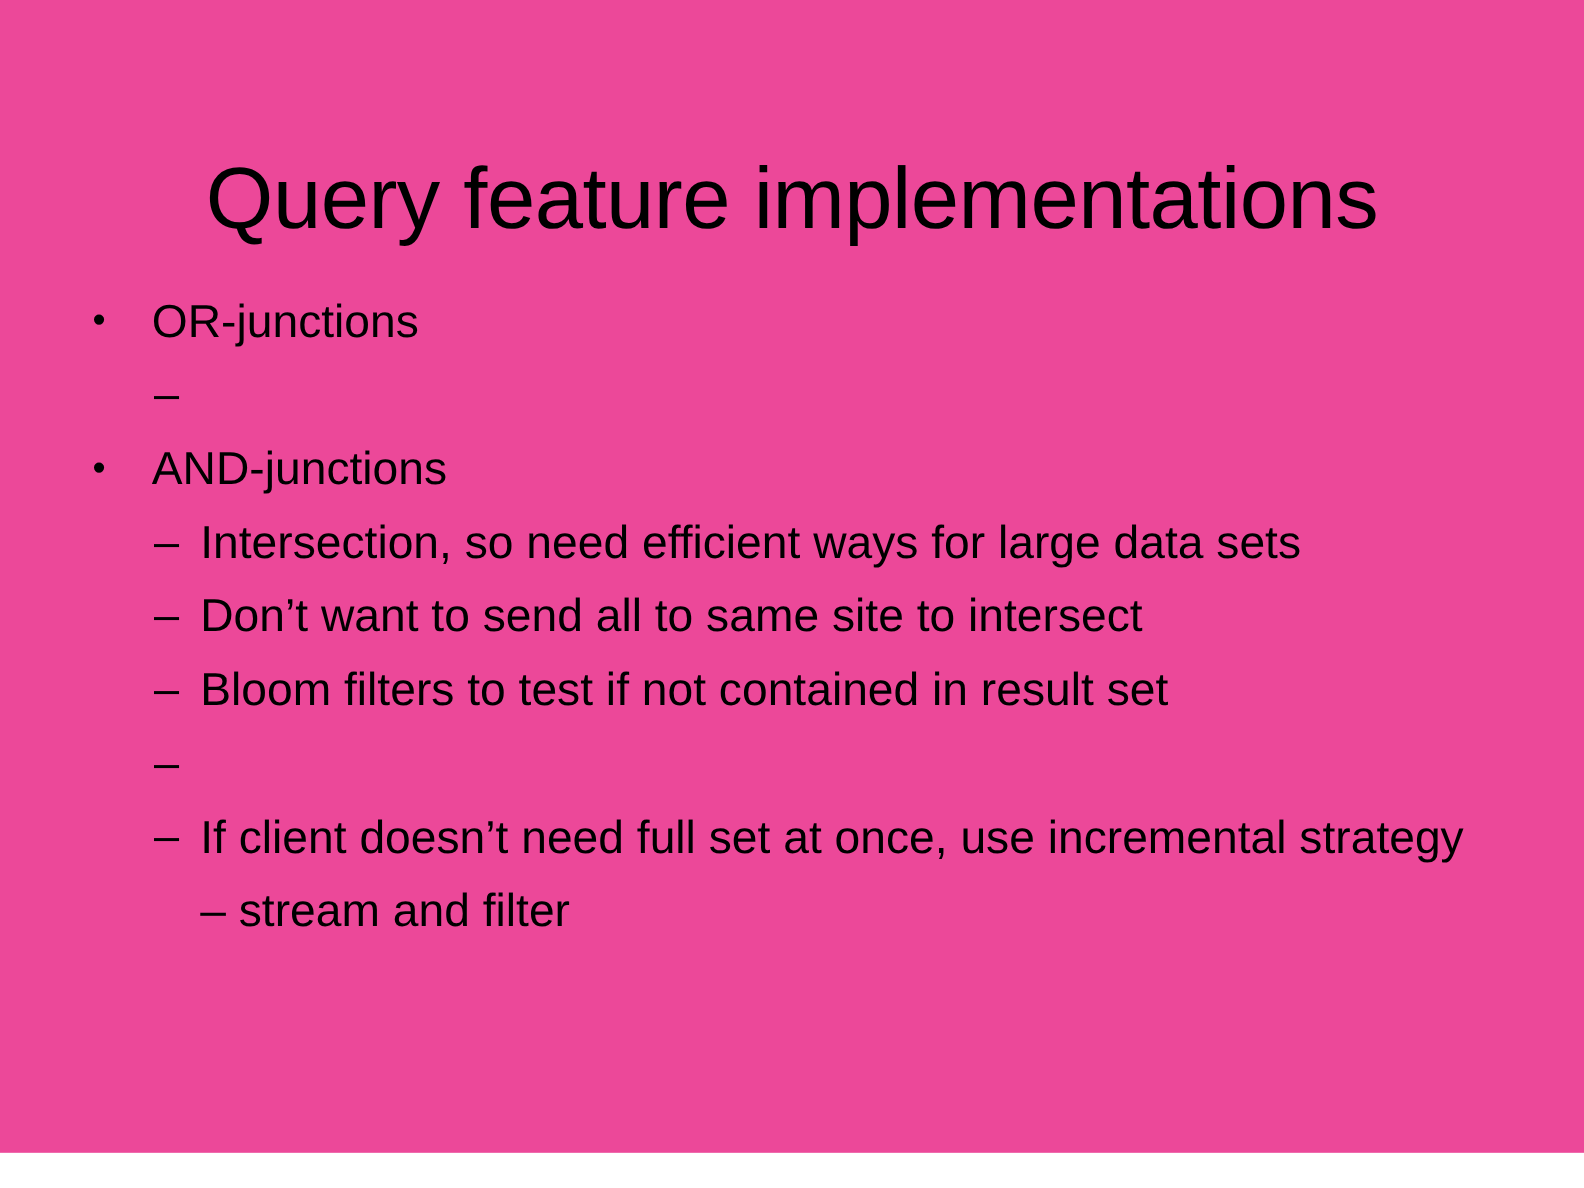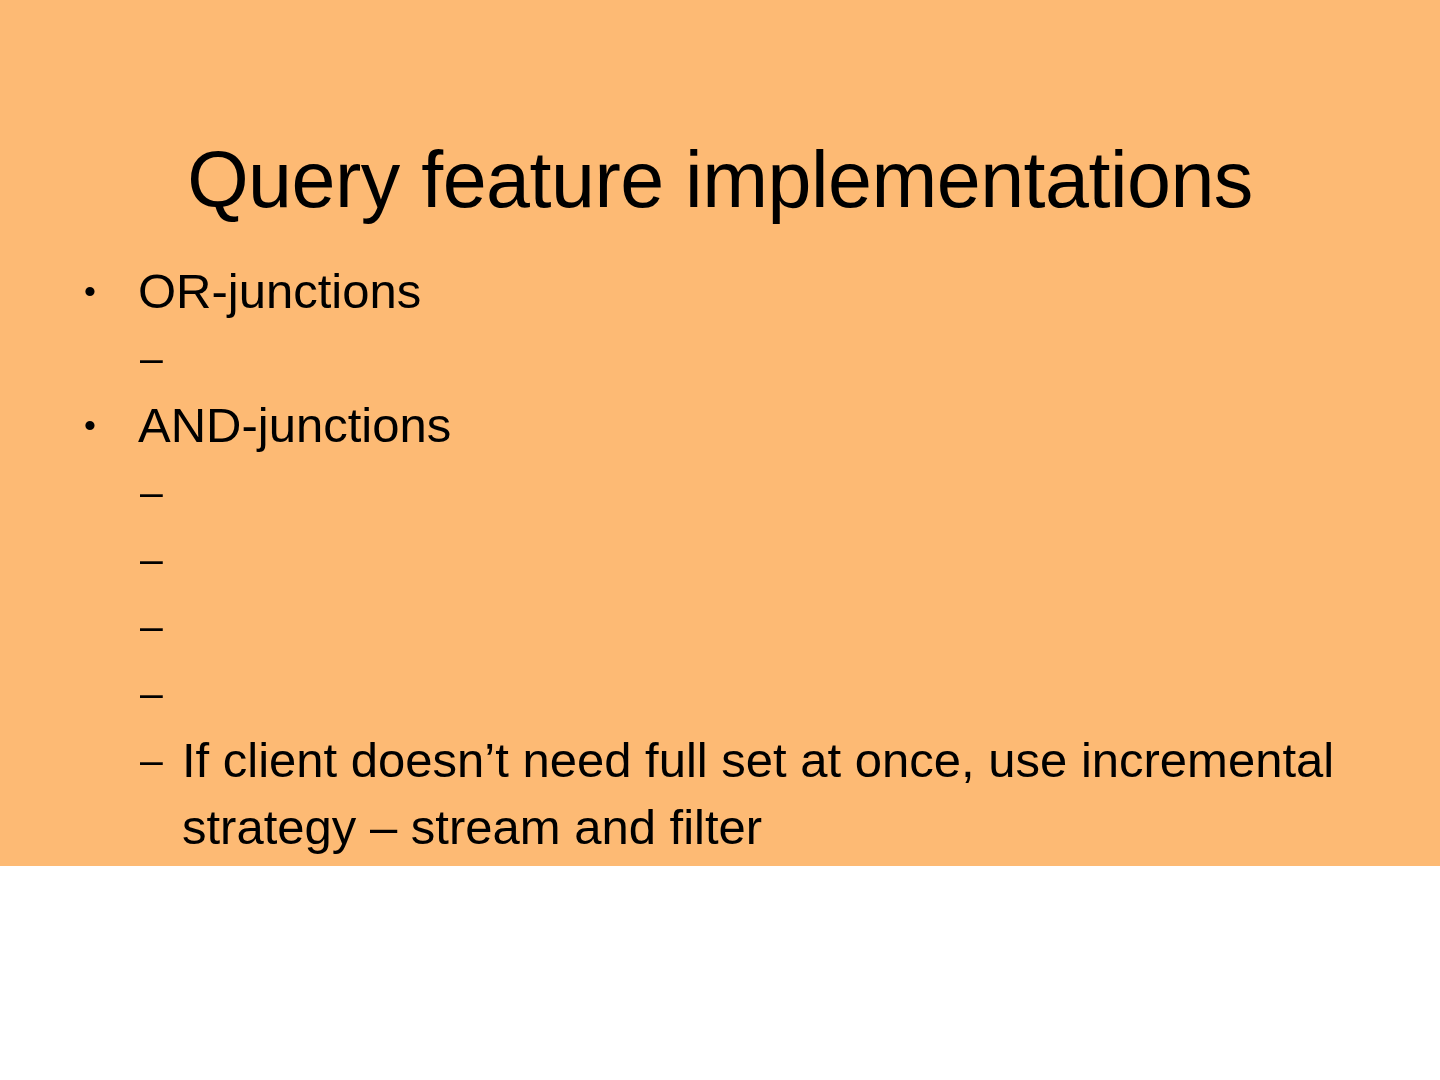--- a/index.html
+++ b/index.html
@@ -10,22 +10,22 @@
     width: 1440px;
     height: 1080px;
     background: #ffffff;
     font-family: "Liberation Sans", sans-serif;
     color: #000000;
     overflow: hidden;
   }
   .slide {
     position: relative;
     width: 1440px;
-    height: 866px;
-    background: #fdba74;
+    height: 1048px;
+    background: #ec4899;
   }
 
   
   .slide-title {
     position: absolute;
     left: 0;
     top: 86px;
     width: 1440px;
     text-align: center;
     font-size: 79px;
@@ -68,21 +68,21 @@
     font-size: 34px;
     padding-left: 12px;
     width: 54px;
   }
   .level2 > .bullet-marker {
     width: 42px;
   }
 
   .bullet-text {
     flex: 1 1 auto;
-    font-size: 49px;
+    font-size: 42px;
     line-height: 67px;
   }
   .level2 .bullet-text {
     max-width: 1160px;
   }
 </style>
 </head>
 <body>
 
 <div class="slide">
@@ -100,28 +100,31 @@
       <span class="bullet-marker">–</span>
     </div>
 
     <div class="bullet-row level1">
       <span class="bullet-marker">•</span>
       <span class="bullet-text">AND-junctions</span>
     </div>
 
     <div class="bullet-row level2">
       <span class="bullet-marker">–</span>
+      <span class="bullet-text">Intersection, so need efficient ways for large data sets</span>
     </div>
 
     <div class="bullet-row level2">
       <span class="bullet-marker">–</span>
+      <span class="bullet-text">Don’t want to send all to same site to intersect</span>
     </div>
 
     <div class="bullet-row level2">
       <span class="bullet-marker">–</span>
+      <span class="bullet-text">Bloom filters to test if not contained in result set</span>
     </div>
 
     <div class="bullet-row level2">
       <span class="bullet-marker">–</span>
     </div>
 
     <div class="bullet-row level2">
       <span class="bullet-marker">–</span>
       <span class="bullet-text">If client doesn’t need full set at once, use incremental strategy – stream and filter</span>
     </div>

